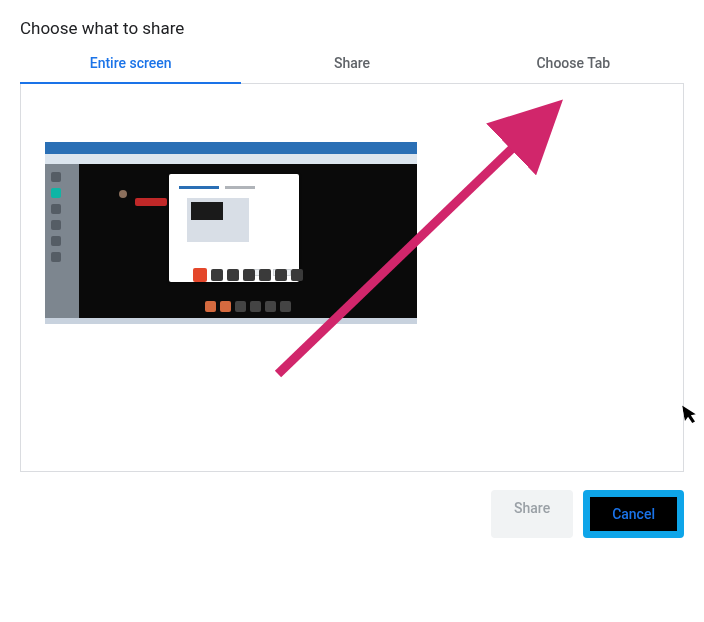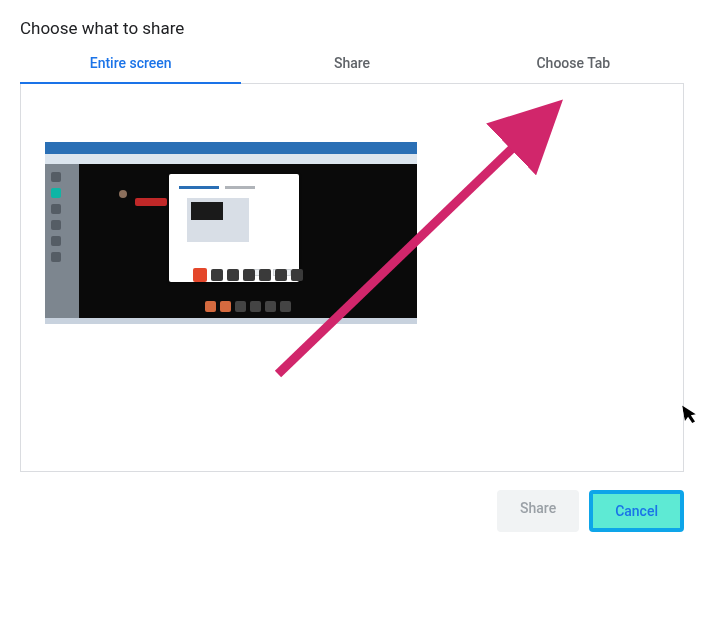--- a/index.html
+++ b/index.html
@@ -201,23 +201,23 @@
       border-radius: 4px;
       cursor: pointer;
       border: 1px solid transparent;
     }
     .btn-share {
       background: #f1f3f4;
       color: #9aa0a6;
       cursor: default;
     }
     .btn-cancel {
-      background: #5eead4;
+      background: #000000;
       color: #1a73e8;
-      border: 4px solid #0ea5e9;
+      border: 7px solid #0ea5e9;
     }
     .cursor-icon {
       position: absolute;
       top: 404px;
       right: 4px;
       font-size: 18px;
       color: #000;
       transform: rotate(-10deg);
     }
   </style>

